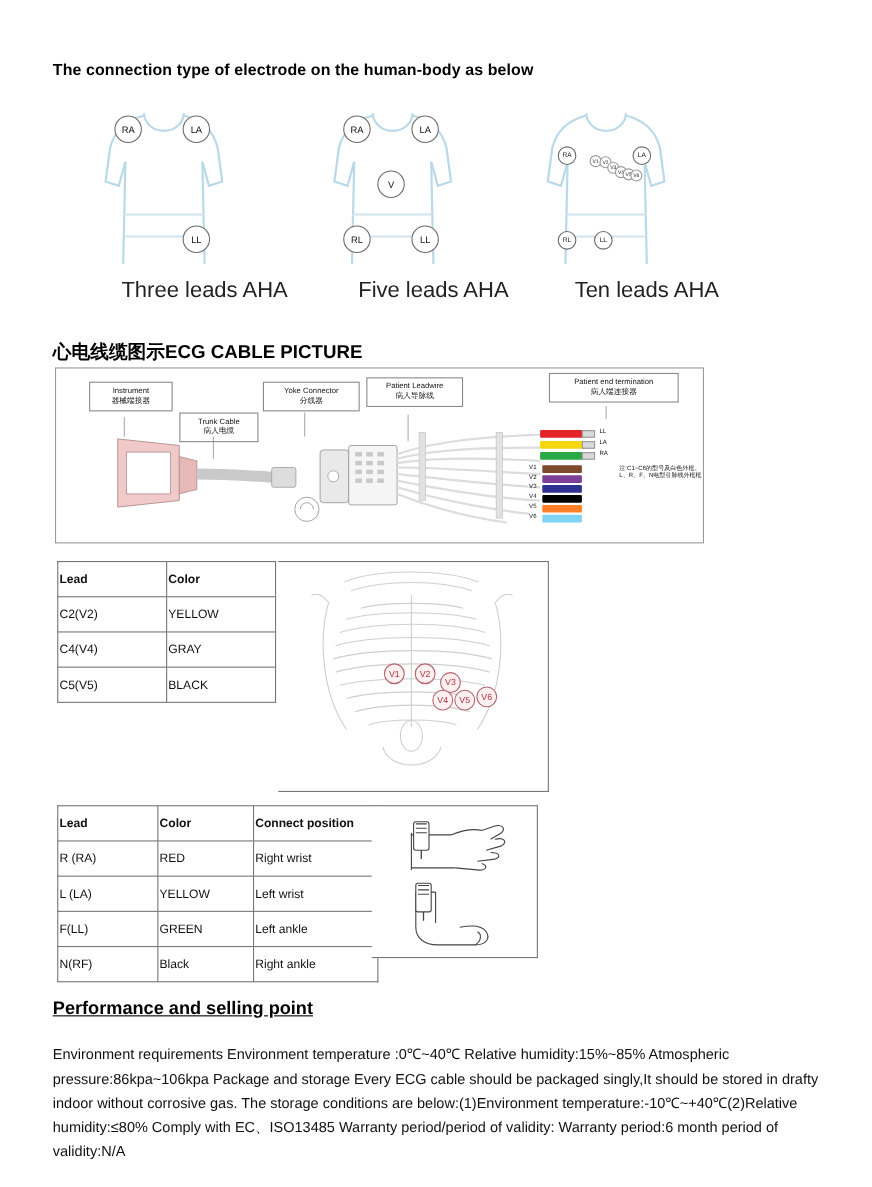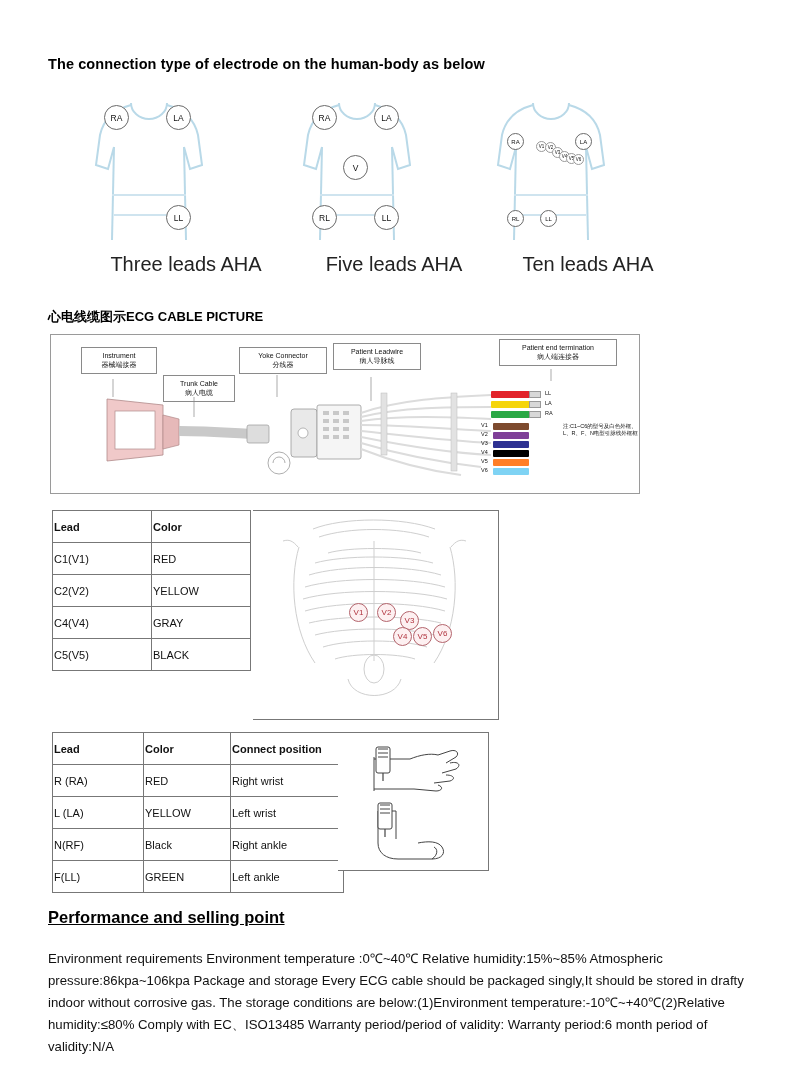--- a/index.html
+++ b/index.html
@@ -74,21 +74,21 @@
   }
   .lead-circle.sm { width: 23px; height: 23px; font-size: 8.5px; }
   .lead-circle.xs { width: 15px; height: 15px; font-size: 6px; }
   .lead-circle.tiny { width: 9px; height: 9px; font-size: 4.5px; border-color:#999; }
 
   
   .cable-title {
     position: absolute;
     left: 48px;
     top: 308px;
-    font-size: 13px;
+    font-size: 17px;
     font-weight: bold;
   }
   .cable-box {
     position: absolute;
     left: 50px;
     top: 334px;
     width: 588px;
     height: 158px;
     border: 1px solid #9a9a9a;
     background: #fff;
@@ -401,24 +401,20 @@
   <div class="table1-wrap">
     <table class="tbl">
       <thead>
         <tr>
           <th>Lead</th>
           <th>Color</th>
         </tr>
       </thead>
       <tbody>
         <tr>
-          <td>C1(V1)</td>
-          <td>RED</td>
-        </tr>
-        <tr>
           <td>C2(V2)</td>
           <td>YELLOW</td>
         </tr>
         <tr>
           <td>C4(V4)</td>
           <td>GRAY</td>
         </tr>
         <tr>
           <td>C5(V5)</td>
           <td>BLACK</td>
@@ -473,28 +469,28 @@
           <td class="c1">R (RA)</td>
           <td class="c2">RED</td>
           <td class="c3">Right wrist</td>
         </tr>
         <tr>
           <td class="c1">L (LA)</td>
           <td class="c2">YELLOW</td>
           <td class="c3">Left wrist</td>
         </tr>
         <tr>
+          <td class="c1">F(LL)</td>
+          <td class="c2">GREEN</td>
+          <td class="c3">Left ankle</td>
+        </tr>
+        <tr>
           <td class="c1">N(RF)</td>
           <td class="c2">Black</td>
           <td class="c3">Right ankle</td>
-        </tr>
-        <tr>
-          <td class="c1">F(LL)</td>
-          <td class="c2">GREEN</td>
-          <td class="c3">Left ankle</td>
         </tr>
       </tbody>
     </table>
   </div>
 
   <div class="limb-box">
     <svg width="150" height="137" viewBox="0 0 150 137">
       <g fill="none" stroke="#444" stroke-width="1">
 
         <path d="M36 26 L72 26 C82 22 92 20 100 22 L112 18 C118 16 122 20 118 24 L108 30"></path>

